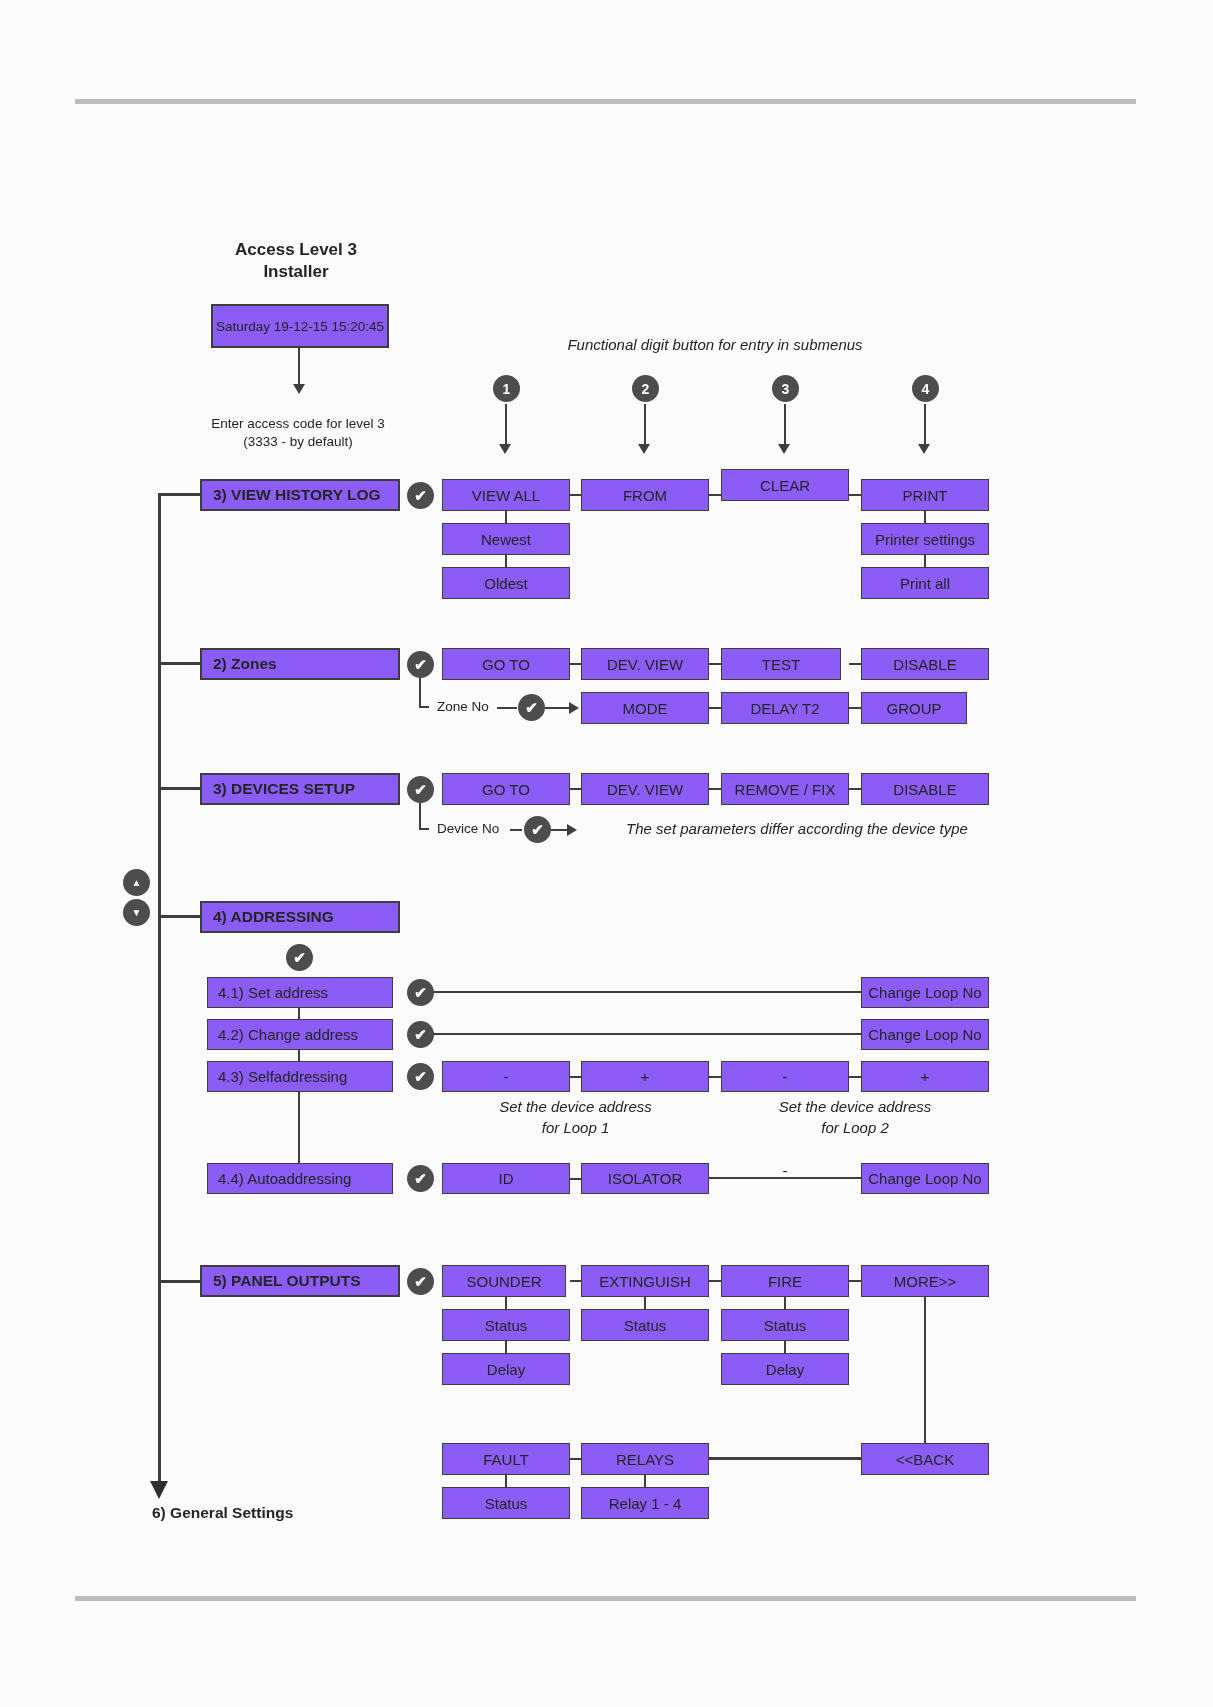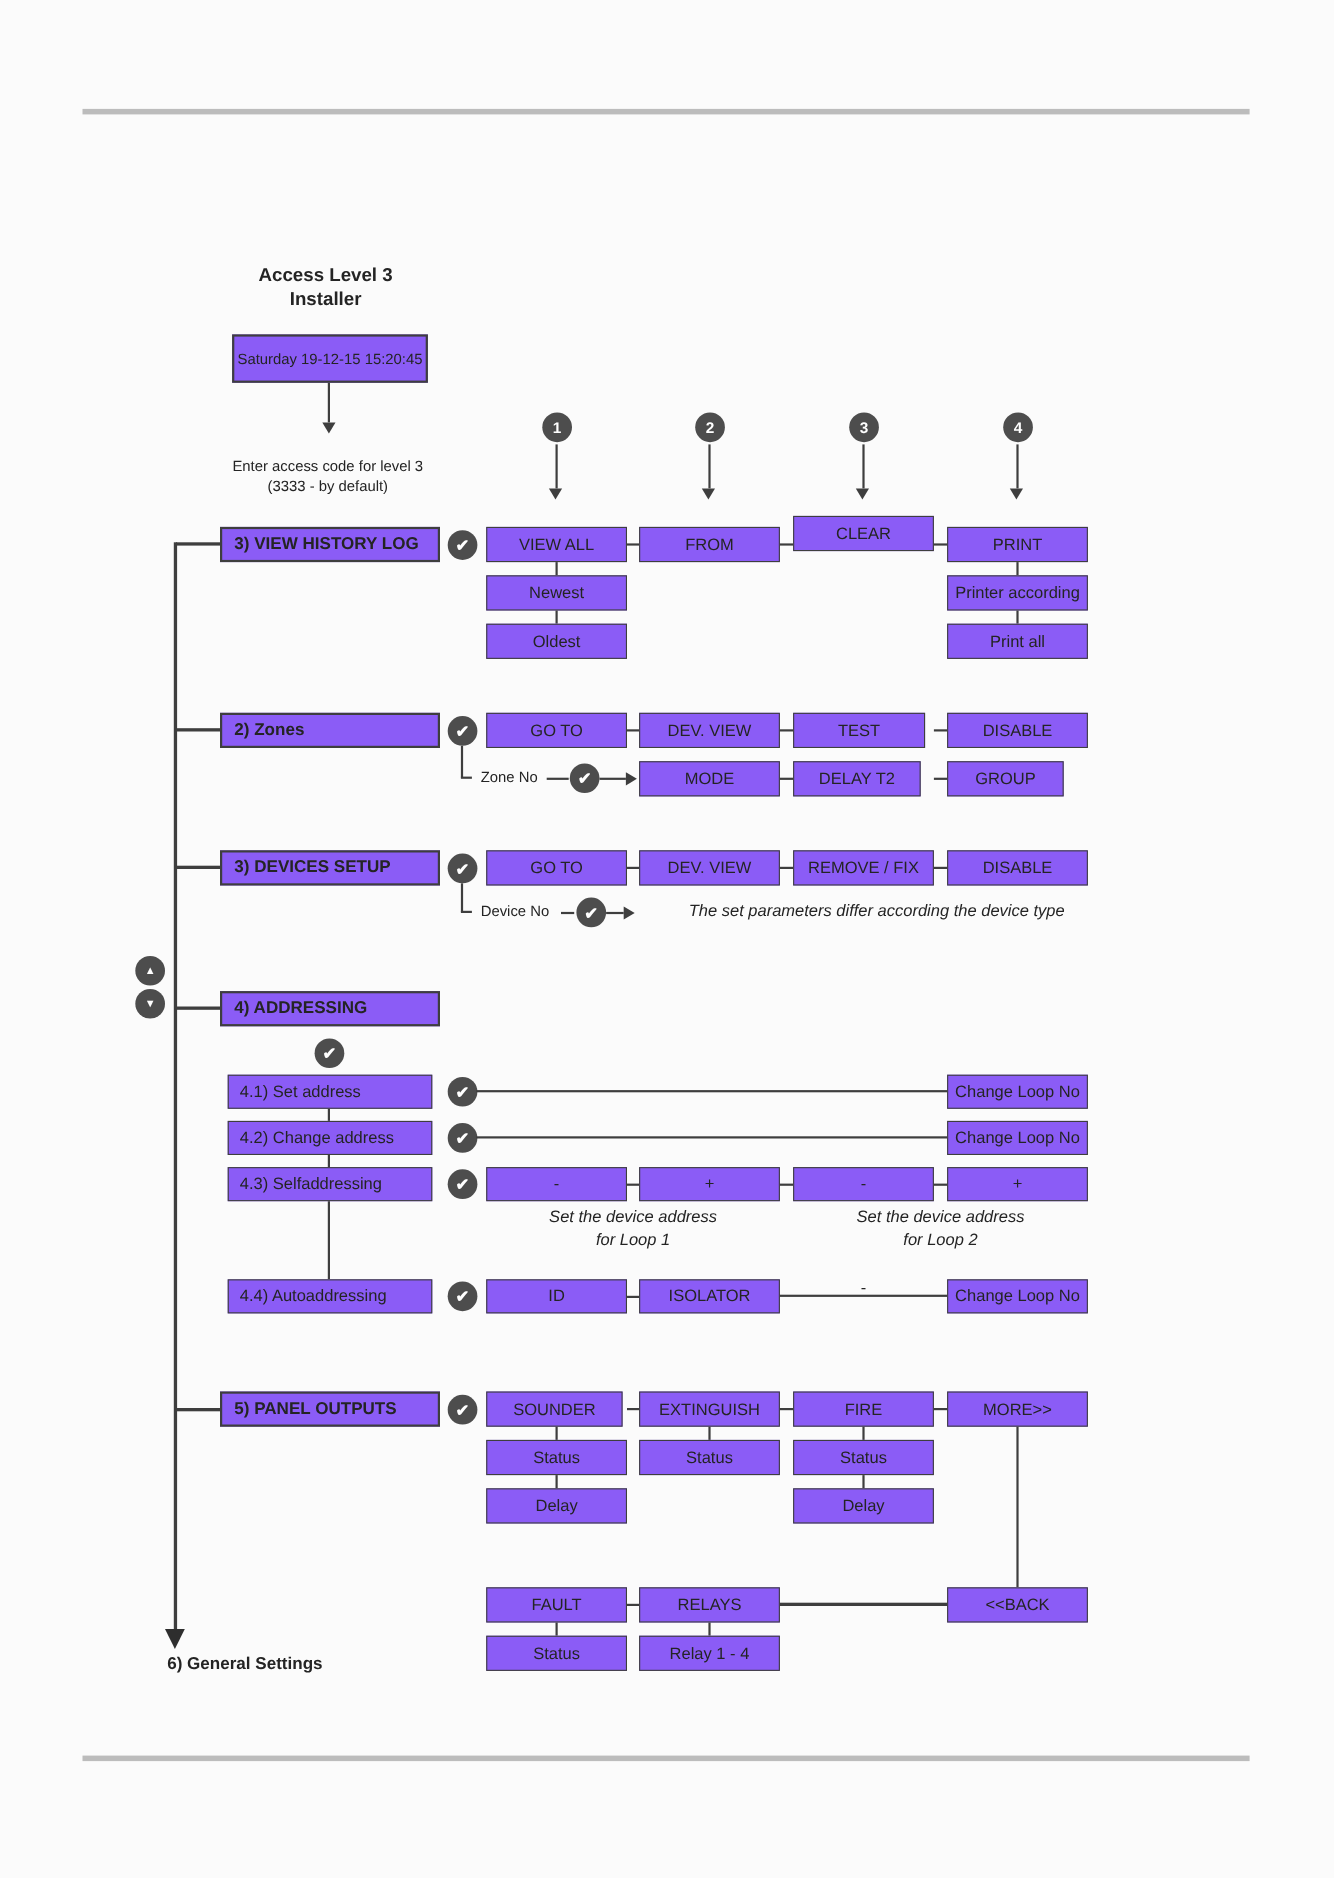--- a/index.html
+++ b/index.html
@@ -34,20 +34,21 @@
 <div class="page">
   <div class="rule" style="top:99px"></div>
 
   <div class="t bold big ctr" style="left:196px;top:240px;width:200px">Access Level 3</div>
   <div class="t bold big ctr" style="left:196px;top:262px;width:200px">Installer</div>
   <div class="box ctr" style="left:211px;top:304px;width:178px;height:44px;border-width:2px;font-size:13.5px">Saturday 19-12-15 15:20:45</div>
   <div class="vl" style="left:298px;top:348px;height:36px"></div>
   <div class="arrD" style="left:293px;top:384px"></div>
   <div class="t sm ctr" style="left:168px;top:416px;width:260px">Enter access code for level 3</div>
   <div class="t sm ctr" style="left:168px;top:434px;width:260px">(3333 - by default)</div>
+  <div class="t it" style="left:440px;top:336px;width:550px">Functional digit button for entry in submenus</div>
 
   <div class="circ num" style="left:493px;top:375px">1</div>
   <div class="circ num" style="left:632px;top:375px">2</div>
   <div class="circ num" style="left:772px;top:375px">3</div>
   <div class="circ num" style="left:912px;top:375px">4</div>
   <div class="vl" style="left:505px;top:404px;height:40px"></div>
   <div class="vl" style="left:644px;top:404px;height:40px"></div>
   <div class="vl" style="left:784px;top:404px;height:40px"></div>
   <div class="vl" style="left:924px;top:404px;height:40px"></div>
   <div class="arrD" style="left:499px;top:444px"></div>
@@ -68,21 +69,21 @@
   <div class="box" style="left:581px;top:479px;width:128px">FROM</div>
   <div class="hl" style="left:709px;top:494px;width:12px"></div>
   <div class="box" style="left:721px;top:469px;width:128px">CLEAR</div>
   <div class="hl" style="left:849px;top:494px;width:12px"></div>
   <div class="box" style="left:861px;top:479px;width:128px">PRINT</div>
   <div class="vl" style="left:505px;top:511px;height:12px"></div>
   <div class="box" style="left:442px;top:523px;width:128px">Newest</div>
   <div class="vl" style="left:505px;top:555px;height:12px"></div>
   <div class="box" style="left:442px;top:567px;width:128px">Oldest</div>
   <div class="vl" style="left:924px;top:511px;height:12px"></div>
-  <div class="box" style="left:861px;top:523px;width:128px">Printer according</div>
+  <div class="box" style="left:861px;top:523px;width:128px">Printer settings</div>
   <div class="vl" style="left:924px;top:555px;height:12px"></div>
   <div class="box" style="left:861px;top:567px;width:128px">Print all</div>
 
   <div class="hl h3" style="left:160px;top:662px;width:40px"></div>
   <div class="box b" style="left:200px;top:648px;width:200px">2) Zones</div>
   <div class="circ chk" style="left:407px;top:651px">✔</div>
   <div class="box" style="left:442px;top:648px;width:128px">GO TO</div>
   <div class="hl" style="left:570px;top:663px;width:11px"></div>
   <div class="box" style="left:581px;top:648px;width:128px">DEV. VIEW</div>
   <div class="hl" style="left:709px;top:663px;width:12px"></div>
@@ -91,21 +92,21 @@
   <div class="box" style="left:861px;top:648px;width:128px">DISABLE</div>
   <div class="vl" style="left:419px;top:678px;height:29px"></div>
   <div class="hl" style="left:419px;top:706px;width:10px"></div>
   <div class="t sm" style="left:437px;top:699px">Zone No</div>
   <div class="hl" style="left:497px;top:707px;width:20px"></div>
   <div class="circ chk" style="left:518px;top:694px">✔</div>
   <div class="hl" style="left:545px;top:707px;width:24px"></div>
   <div class="arrR" style="left:569px;top:702px"></div>
   <div class="box" style="left:581px;top:692px;width:128px">MODE</div>
   <div class="hl" style="left:709px;top:707px;width:12px"></div>
-  <div class="box" style="left:721px;top:692px;width:116px">DELAY T2</div>
+  <div class="box" style="left:721px;top:692px;width:128px">DELAY T2</div>
   <div class="hl" style="left:849px;top:707px;width:12px"></div>
   <div class="box" style="left:861px;top:692px;width:106px">GROUP</div>
 
   <div class="hl h3" style="left:160px;top:787px;width:40px"></div>
   <div class="box b" style="left:200px;top:773px;width:200px">3) DEVICES SETUP</div>
   <div class="circ chk" style="left:407px;top:776px">✔</div>
   <div class="box" style="left:442px;top:773px;width:128px">GO TO</div>
   <div class="hl" style="left:570px;top:788px;width:11px"></div>
   <div class="box" style="left:581px;top:773px;width:128px">DEV. VIEW</div>
   <div class="hl" style="left:709px;top:788px;width:12px"></div>

